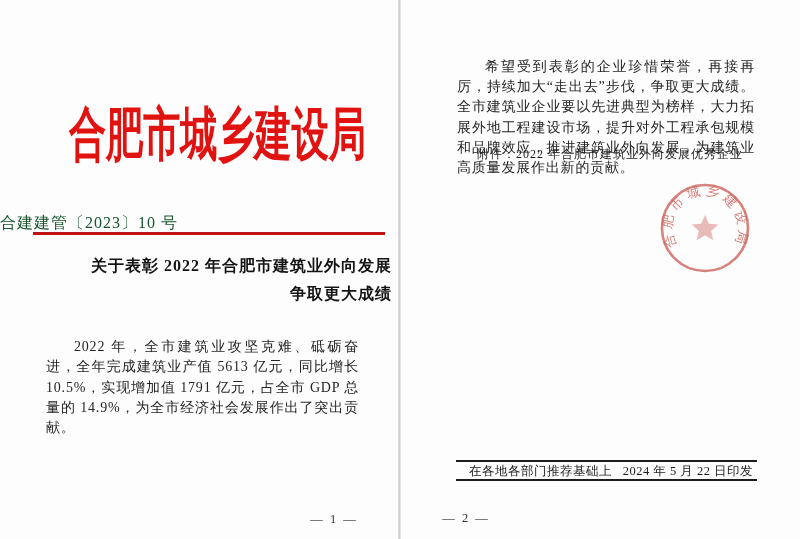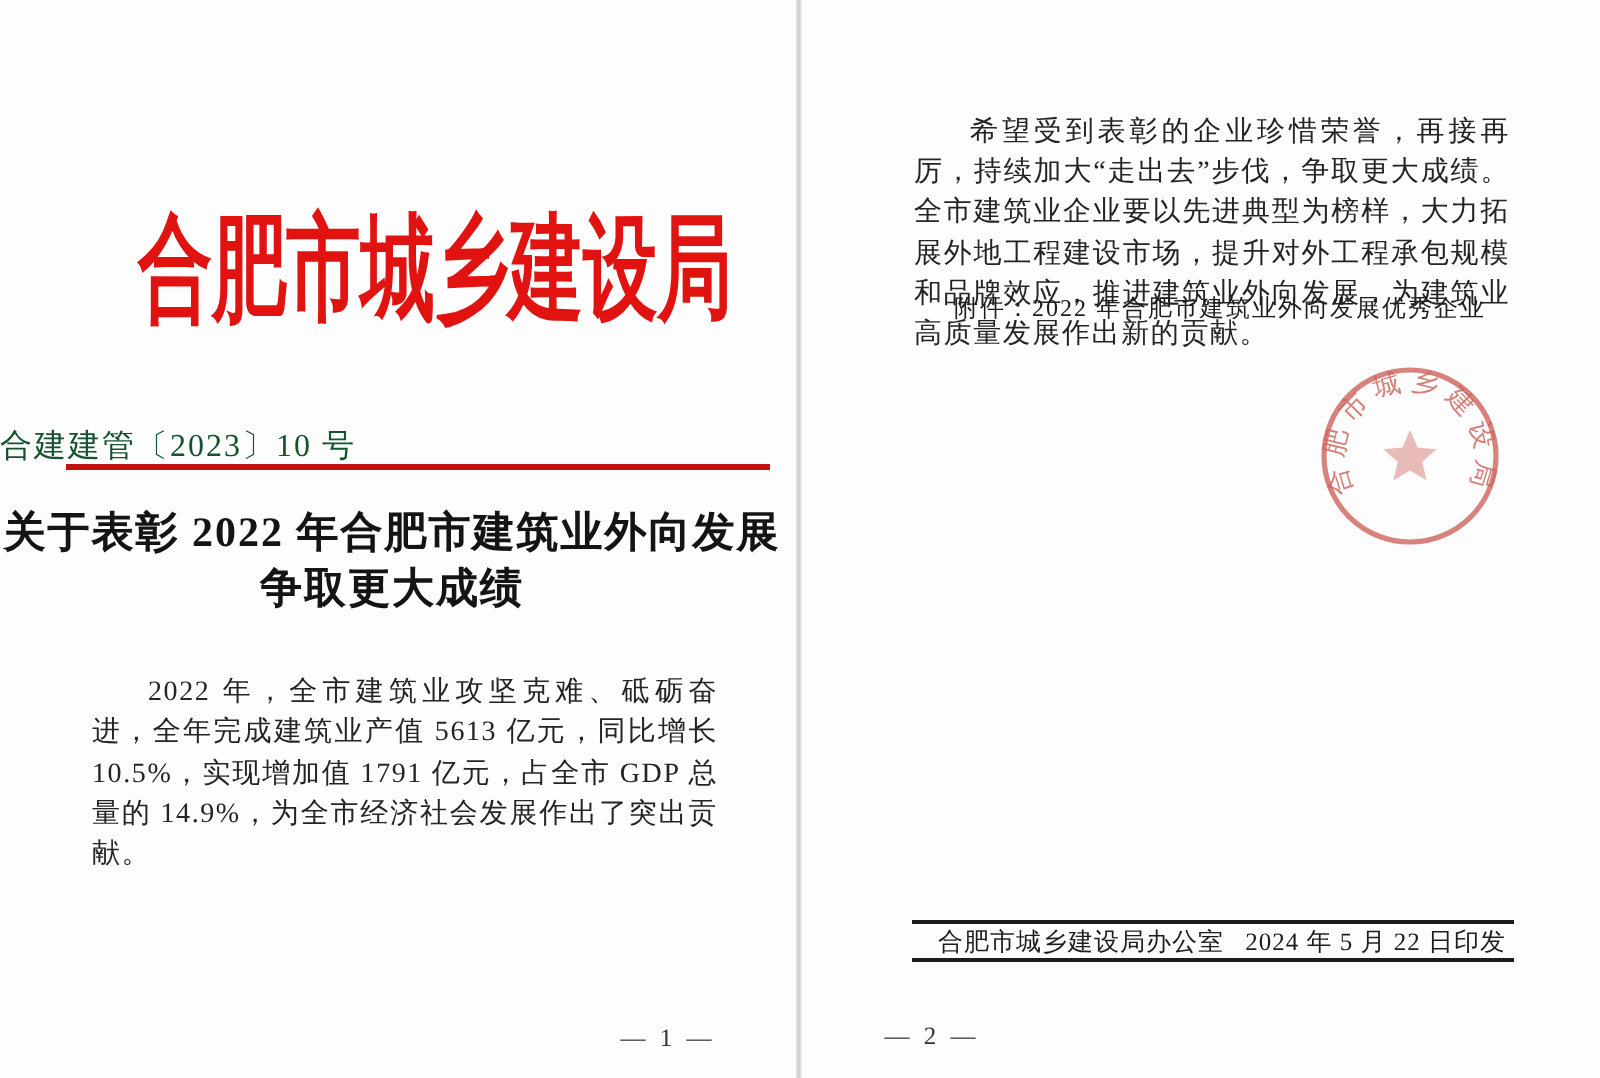--- a/index.html
+++ b/index.html
@@ -22,22 +22,22 @@
     transform:scaleX(0.64);transform-origin:48% top;
   }
   .doc-number{
     left:0;top:213px;width:382px;text-align:left;
     font-size:16px;letter-spacing:1px;color:#14532d;
   }
   .red-rule{
     left:33px;top:232px;width:352px;height:3px;background:#c01414;
   }
   .doc-title{
-    left:0;top:252px;width:392px;text-align:center;
-    font-size:21px;font-weight:bold;line-height:28px;
+    left:0;top:252px;width:392px;text-align:right;
+    font-size:16px;font-weight:bold;line-height:28px;
     letter-spacing:1px;color:#141414;
   }
   .body-block-1{
     left:34px;top:325px;width:337px;
     font-size:14px;line-height:20.3px;letter-spacing:0.8px;
     text-align:justify;color:#242424;
   }
   .body-block-1 p, .body-block-2 p{margin:12px;text-indent:2em;}
   .body-block-1 p.no-indent{text-indent:0;}
   .pagenum{font-size:12.5px;letter-spacing:2px;color:#333;}
@@ -104,20 +104,20 @@
     </defs>
     <circle cx="48" cy="48" r="43" fill="none" stroke="#c4453c" stroke-width="2.6" opacity="0.78"></circle>
     <polygon points="48,35 51.8,43.8 61.3,44.6 54.1,50.9 56.3,60.2 48,55.2 39.7,60.2 41.9,50.9 34.7,44.6 44.2,43.8" fill="#c4453c" opacity="0.42"></polygon>
     <text font-size="13.5" fill="#c4453c" opacity="0.8" font-family="Liberation Serif, DejaVu Serif, serif" letter-spacing="4">
       <textPath href="#sealArc" startOffset="50%" text-anchor="middle">合肥市城乡建设局</textPath>
     </text>
   </svg>
 
   <div class="abs footer-rule"></div>
   <div class="abs footer-row">
-    <span class="footer-left">合肥市城乡建设局办公室</span>
+    <span class="footer-left">在各地各部门推荐基础上</span>
     <span class="footer-right">2024 年 5 月 22 日印发</span>
   </div>
   <div class="abs footer-rule footer-rule-2"></div>
 
   <div class="abs pagenum pagenum-2">— 2 —</div>
 
 </div>
 
 </body></html>

